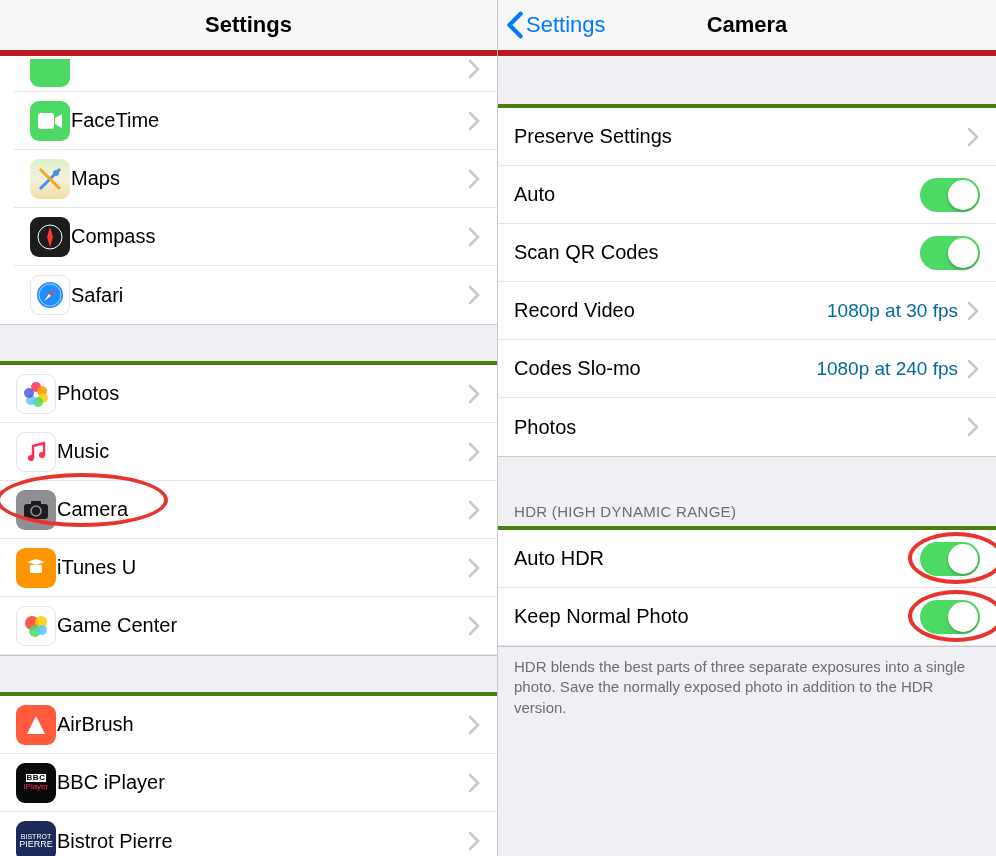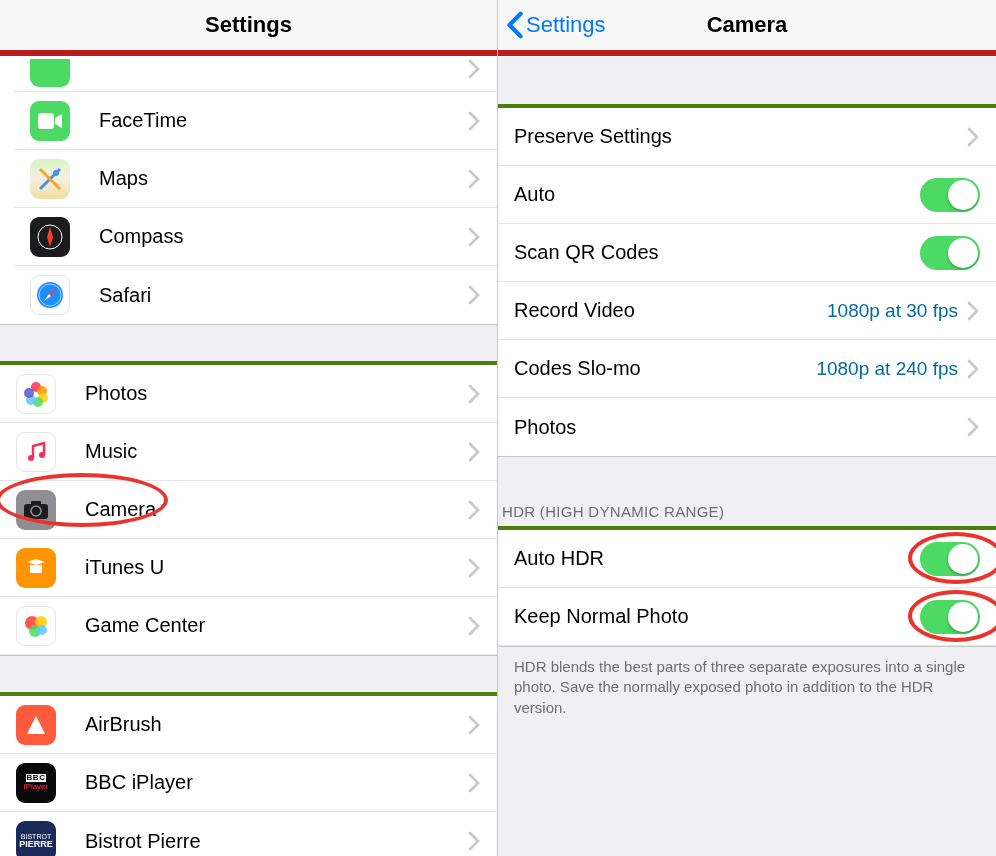--- a/index.html
+++ b/index.html
@@ -9,28 +9,28 @@
   .pane.left { border-right:1px solid #c8c7cc; }
   .navbar { height:56px; background:#f7f7f8; border-bottom:6px solid #b91c1c; display:flex; align-items:center; justify-content:center; position:relative; }
   .navbar .title { font-size:22px; font-weight:700; color:#000; }
   .navbar .back { position:absolute; left:8px; top:0; bottom:0; display:flex; align-items:center; color:#007aff; font-size:22px; cursor:pointer; }
   .navbar .back svg { width:18px; height:28px; margin-right:2px; }
   .group { background:#fff; border-top:4px solid #4d7c0f; border-bottom:1px solid #c8c7cc; }
   .gap { height:36px; }
   .gap-small { height:48px; }
   .row { height:58px; display:flex; align-items:center; padding:0 16px; border-bottom:1px solid #e5e5e8; background:#fff; position:relative; }
   .group .row:last-child { border-bottom:0; }
-  .icon-slot { width:40px; height:40px; border-radius:9px; margin-right:29px; display:flex; align-items:center; justify-content:center; flex-shrink:0; font-size:22px; color:#fff; }
+  .icon-slot { width:40px; height:40px; border-radius:9px; margin-right:1px; display:flex; align-items:center; justify-content:center; flex-shrink:0; font-size:22px; color:#fff; }
   .label { font-size:20px; color:#000; flex:1; }
   .value { font-size:19px; color:#0369a1; margin-right:8px; }
   .chev { color:#c7c7cc; display:flex; align-items:center; }
   .chev svg { width:14px; height:20px; }
   .toggle { width:60px; height:34px; border-radius:17px; background:#4cd964; position:relative; flex-shrink:0; }
   .toggle .knob { width:30px; height:30px; border-radius:50%; background:#fff; position:absolute; top:2px; right:2px; box-shadow:0 2px 3px rgba(0,0,0,0.25); }
-  .section-title { font-size:15px; color:#6d6d72; padding:8px 4px 6px; letter-spacing:0.3px; }
+  .section-title { font-size:15px; color:#6d6d72; padding:8px 16px 6px; letter-spacing:0.3px; }
   .footer-text { font-size:15px; color:#6d6d72; padding:10px 16px; line-height:1.35; }
   .circle-ann { position:absolute; border:4px solid #e8342d; border-radius:50%; pointer-events:none; }
   
   .row.squished { height:36px; padding-top:0; padding-bottom:0; align-items:flex-end; }
   .row.squished .label { margin-bottom:8px; }
   .row.squished .icon-slot { height:28px; margin-bottom:4px; border-top-left-radius:0; border-top-right-radius:0; }
   .row.squished .chev { margin-bottom:12px; }
 </style>
 </head>
 <body>
@@ -226,21 +226,21 @@
         <div class="label">BBC iPlayer</div>
         <div class="chev">
             <svg viewBox="0 0 12 20">
               <path d="M2 2 L10 10 L2 18" stroke="#c7c7cc" stroke-width="2.6" fill="none" stroke-linecap="round"></path>
             </svg>
           </div>
       </div>
       <div class="row" style="border-bottom:0;">
         <div class="icon-slot" style="background:#1b2a5b;font-size:7px;line-height:1;flex-direction:column;">
           <span style="color:#fff;">BISTROT</span>
-            <span style="color:#fff;font-weight:700;font-size:9px;">PIERRE</span>
+            <span style="color:#fff;font-weight:400;font-size:9px;">PIERRE</span>
         </div>
         <div class="label">Bistrot Pierre</div>
         <div class="chev">
             <svg viewBox="0 0 12 20">
               <path d="M2 2 L10 10 L2 18" stroke="#c7c7cc" stroke-width="2.6" fill="none" stroke-linecap="round"></path>
             </svg>
           </div>
       </div>
     </div>
   </div>

